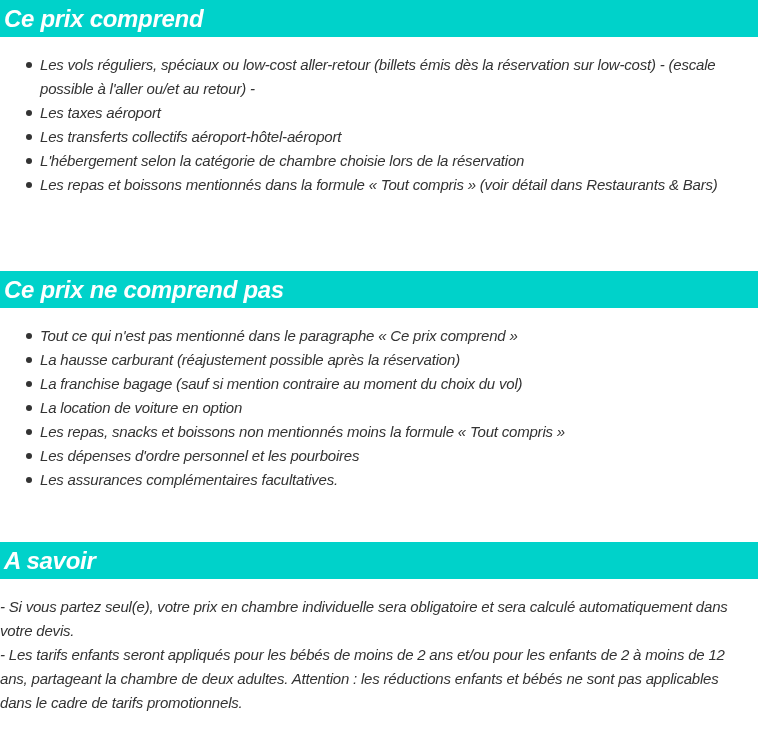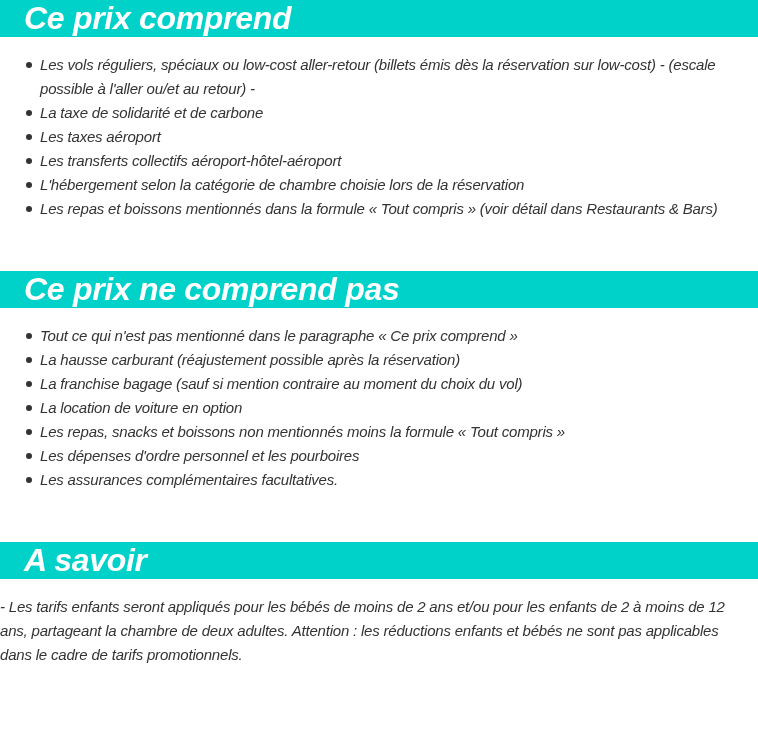--- a/index.html
+++ b/index.html
@@ -1,20 +1,20 @@
 <!DOCTYPE html>
 <html><head>
   <meta charset="utf-8">
   <style>
     html, body { margin: 0; padding: 0; background: #ffffff; }
     body { width: 758px; height: 731px; overflow: hidden; font-family: "Liberation Sans", "DejaVu Sans", sans-serif; color: #333333; }
     .section-header {
       height: 37px; background: #00d2ca; color: #ffffff;
-      font-style: italic; font-weight: bold; font-size: 32px;
-      line-height: 37px; padding-left: 24px; letter-spacing: -0.3px;
+      font-style: italic; font-weight: bold; font-size: 24px;
+      line-height: 37px; padding-left: 4px; letter-spacing: -0.3px;
       box-sizing: border-box;
     }
     ul.items { list-style: none; margin: 0; padding: 0; }
     ul.items li {
       position: relative; padding-left: 40px; padding-right: 12px;
       font-size: 15px; font-style: italic; line-height: 24px;
       letter-spacing: -0.2px;
     }
     ul.items li .bullet {
       position: absolute; left: 26px; top: 9px; width: 6px; height: 6px;
@@ -28,21 +28,20 @@
     #sec3 { position: absolute; top: 542px; left: 0; width: 758px; }
     #sec3 .paras { margin-top: 16px; }
   </style>
 </head>
 <body>
 
 <div id="sec1">
   <div class="section-header">Ce prix comprend</div>
   <ul class="items">
     <li><span class="bullet"></span><span>Les vols réguliers, spéciaux ou low-cost aller-retour (billets émis dès la réservation sur low-cost) - (escale possible à l'aller ou/et au retour) -</span></li>
-    <li><span class="bullet"></span><span>La taxe de solidarité et de carbone</span></li>
     <li><span class="bullet"></span><span>Les taxes aéroport</span></li>
     <li><span class="bullet"></span><span>Les transferts collectifs aéroport-hôtel-aéroport</span></li>
     <li><span class="bullet"></span><span>L'hébergement selon la catégorie de chambre choisie lors de la réservation</span></li>
     <li><span class="bullet"></span><span>Les repas et boissons mentionnés dans la formule « Tout compris » (voir détail dans Restaurants &amp; Bars)</span></li>
   </ul>
 </div>
 
 <div id="sec2">
   <div class="section-header">Ce prix ne comprend pas</div>
   <ul class="items">
@@ -52,15 +51,16 @@
     <li><span class="bullet"></span><span>La location de voiture en option</span></li>
     <li><span class="bullet"></span><span>Les repas, snacks et boissons non mentionnés moins la formule « Tout compris »</span></li>
     <li><span class="bullet"></span><span>Les dépenses d'ordre personnel et les pourboires</span></li>
     <li><span class="bullet"></span><span>Les assurances complémentaires facultatives.</span></li>
   </ul>
 </div>
 
 <div id="sec3">
   <div class="section-header">A savoir</div>
   <div class="paras">
+    <div class="para">- Si vous partez seul(e), votre prix en chambre individuelle sera obligatoire et sera calculé automatiquement dans votre devis.</div>
     <div class="para">- Les tarifs enfants seront appliqués pour les bébés de moins de 2 ans et/ou pour les enfants de 2 à moins de 12 ans, partageant la chambre de deux adultes. Attention : les réductions enfants et bébés ne sont pas applicables dans le cadre de tarifs promotionnels.</div>
   </div>
 </div>
 
 </body></html>

